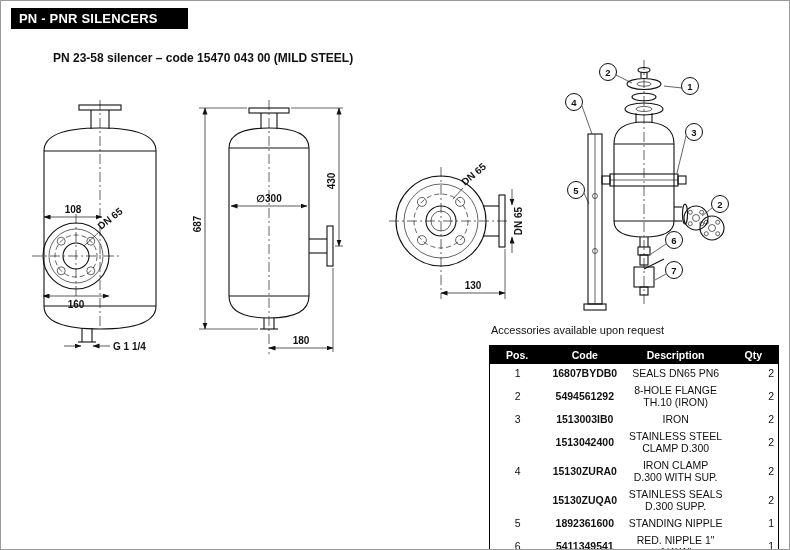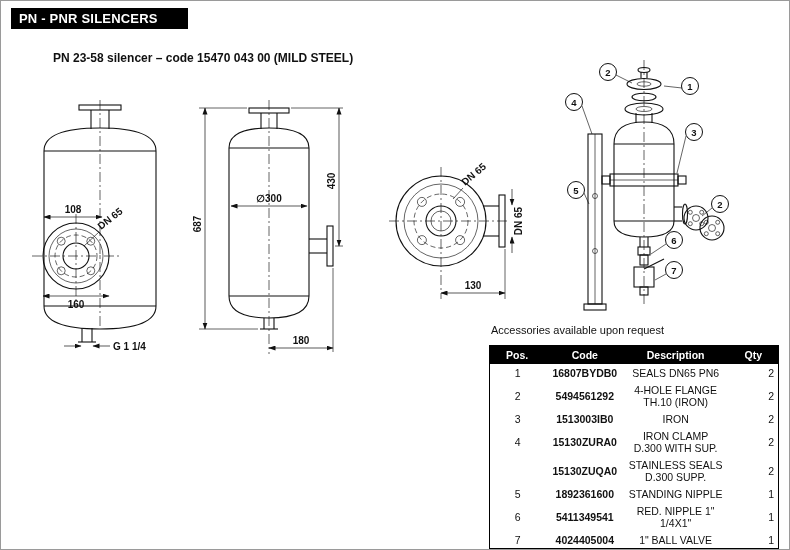--- a/index.html
+++ b/index.html
@@ -287,27 +287,33 @@
     <tbody>
       <tr>
         <td class="c-pos">1</td>
         <td class="c-code">16807BYDB0</td>
         <td class="c-desc">SEALS DN65 PN6</td>
         <td class="c-qty">2</td>
       </tr>
       <tr>
         <td class="c-pos">2</td>
         <td class="c-code">5494561292</td>
-        <td class="c-desc">4-HOLE FLANGE TH.10 (IRON)</td>
+        <td class="c-desc">8-HOLE FLANGE TH.10 (IRON)</td>
         <td class="c-qty">2</td>
       </tr>
       <tr>
         <td class="c-pos">3</td>
         <td class="c-code">1513003IB0</td>
         <td class="c-desc">IRON</td>
+        <td class="c-qty">2</td>
+      </tr>
+      <tr>
+        <td class="c-pos"></td>
+        <td class="c-code">1513042400</td>
+        <td class="c-desc">STAINLESS STEEL CLAMP D.300</td>
         <td class="c-qty">2</td>
       </tr>
       <tr>
         <td class="c-pos">4</td>
         <td class="c-code">15130ZURA0</td>
         <td class="c-desc">IRON CLAMP D.300 WITH SUP.</td>
         <td class="c-qty">2</td>
       </tr>
       <tr>
         <td class="c-pos"></td>

